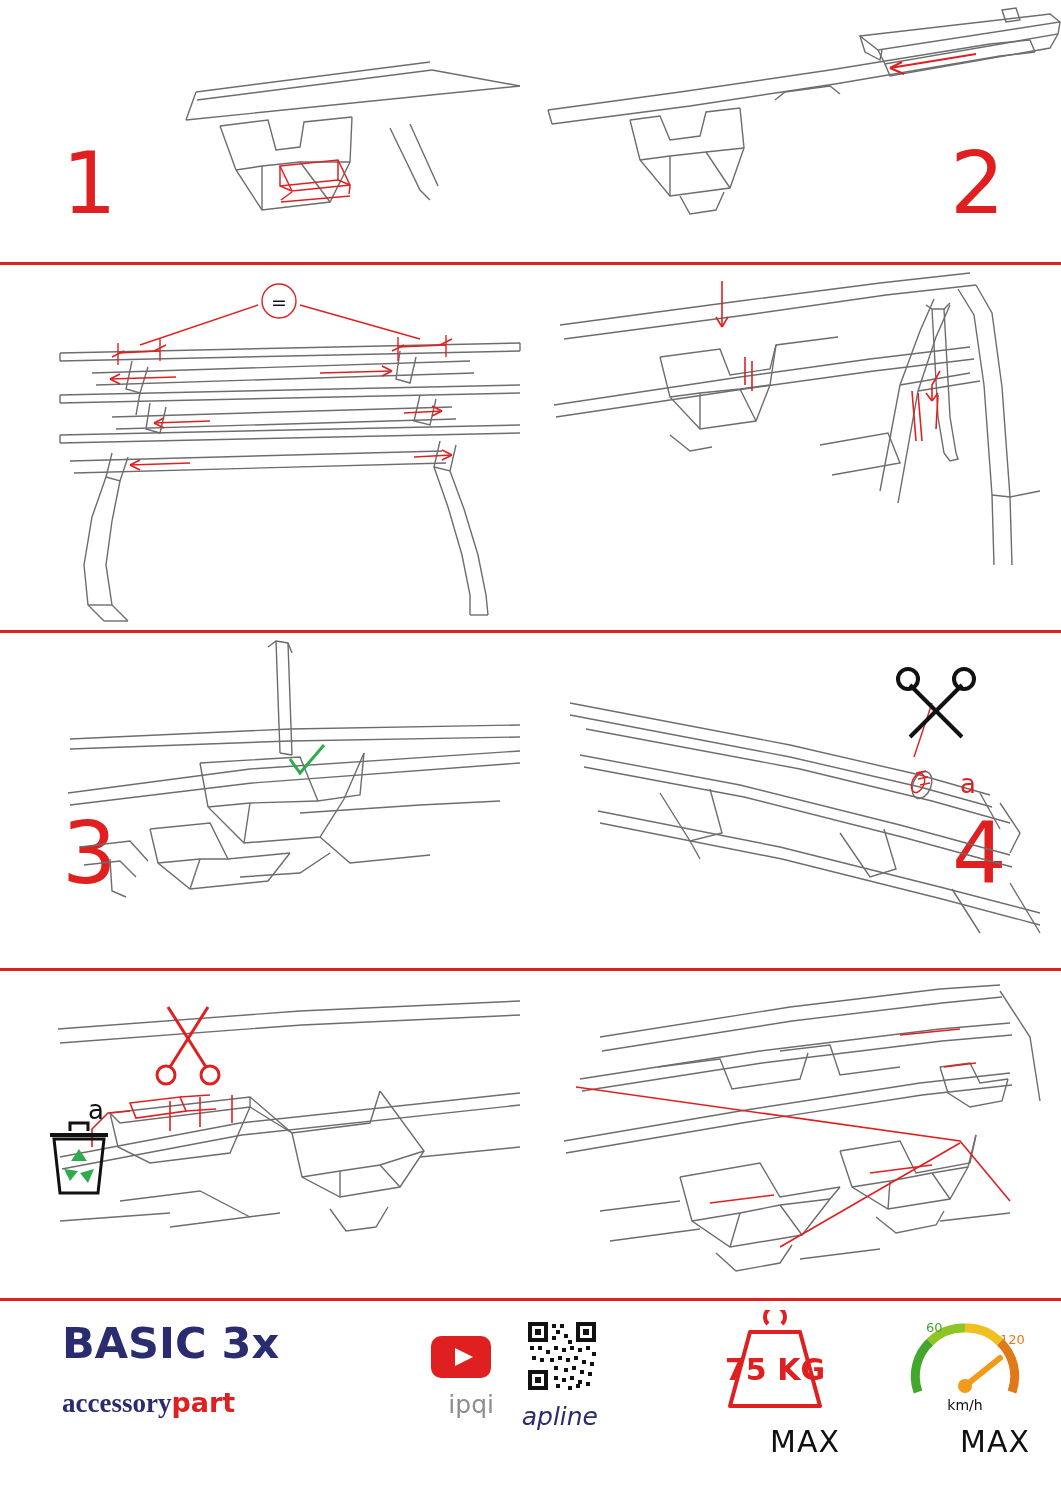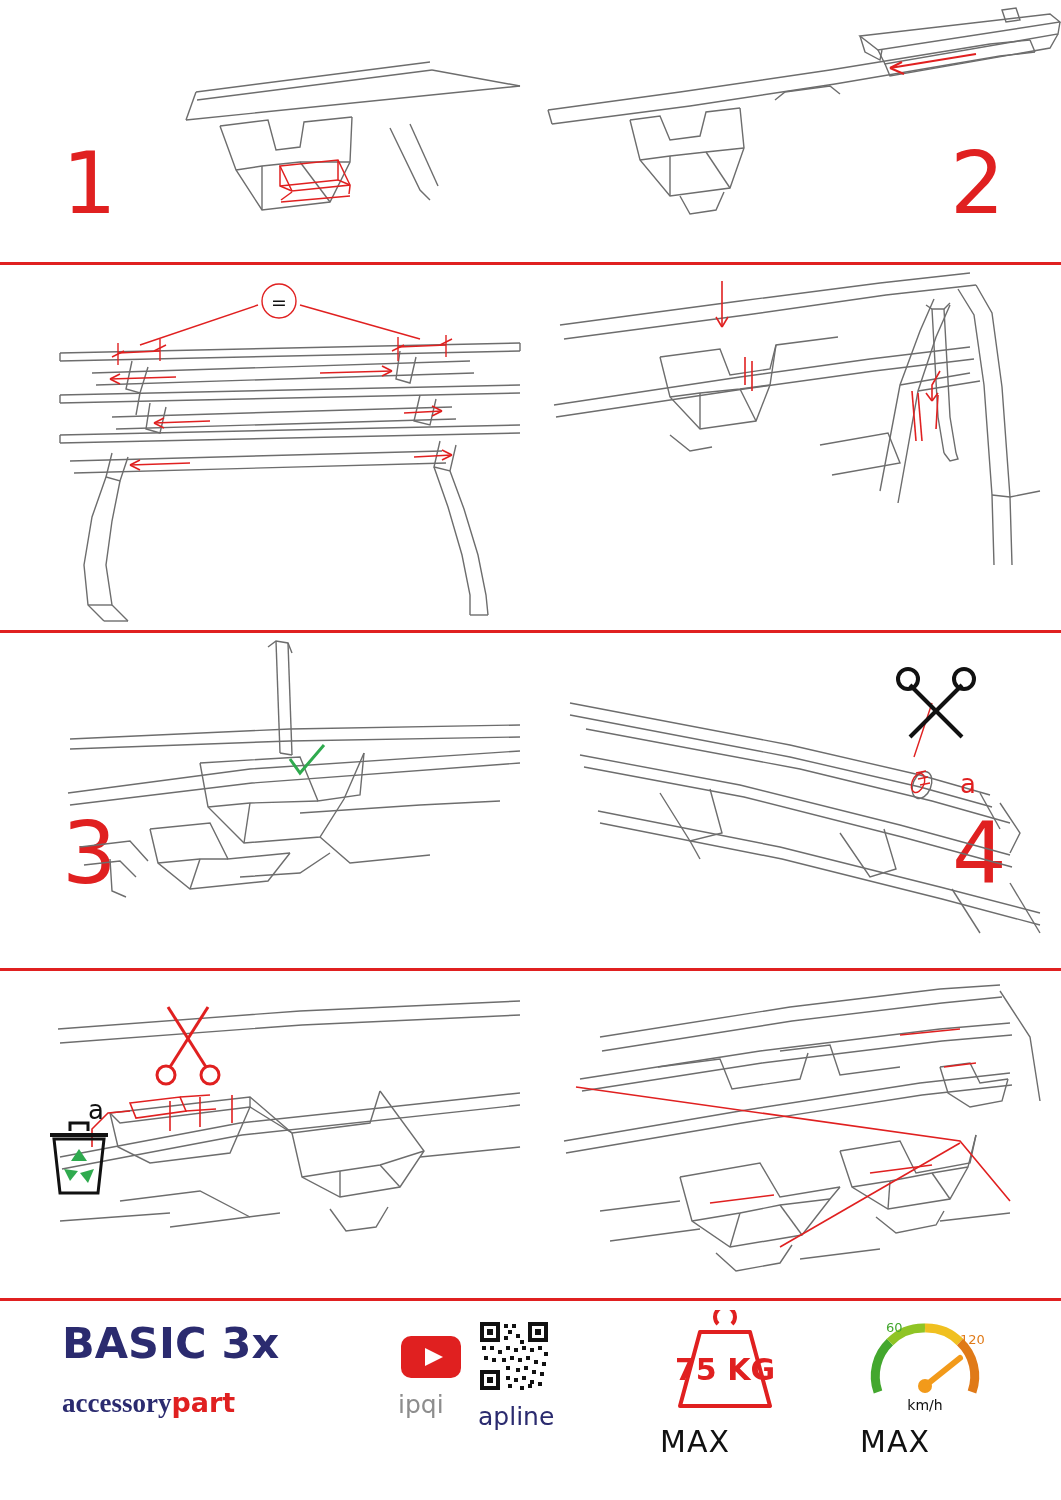--- a/index.html
+++ b/index.html
@@ -76,32 +76,32 @@
     font-family: "DejaVu Sans", sans-serif;
     font-size: 27px;
     font-weight: 700;
     line-height: 1;
   }
   .brand-sub .accessory { color: #2b2b6f; font-family: Liberation Serif, serif; }
   .brand-sub .part { color: #e02020; }
 
   .logo-item {
     position: absolute;
-    text-align: left;
+    text-align: right;
   }
   .logo-caption {
     font-family: "DejaVu Sans", sans-serif;
     font-size: 25px;
     margin-top: 8px;
     line-height: 1;
   }
   .cap-mdak { color: #1d1d1d; font-weight: 500; letter-spacing: 1px; }
   .cap-mdak .a { color: #6b6b6b; }
   .cap-ipqi { color: #8d8d8d; font-weight: 400; }
-  .cap-apline { color: #2b2b6f; font-weight: 400; }
+  .cap-apline { color: #2b2b6f; font-weight: 400; font-style: italic; }
   .cap-apline .line { color: #2b2b6f; }
 
   .max-caption {
     font-family: "DejaVu Sans", sans-serif;
     font-size: 30px;
     letter-spacing: 1px;
     color: #111;
     margin-top: 0;
   }
   .weight-text {

